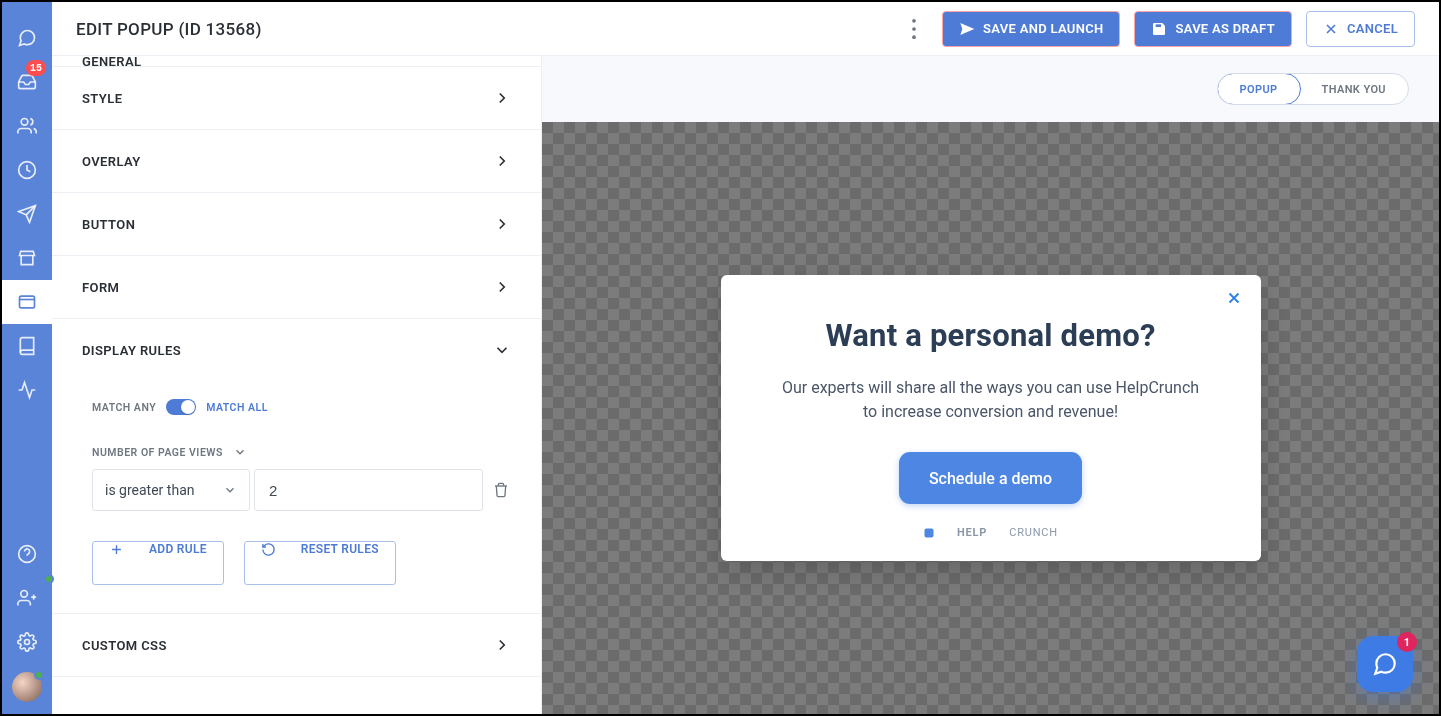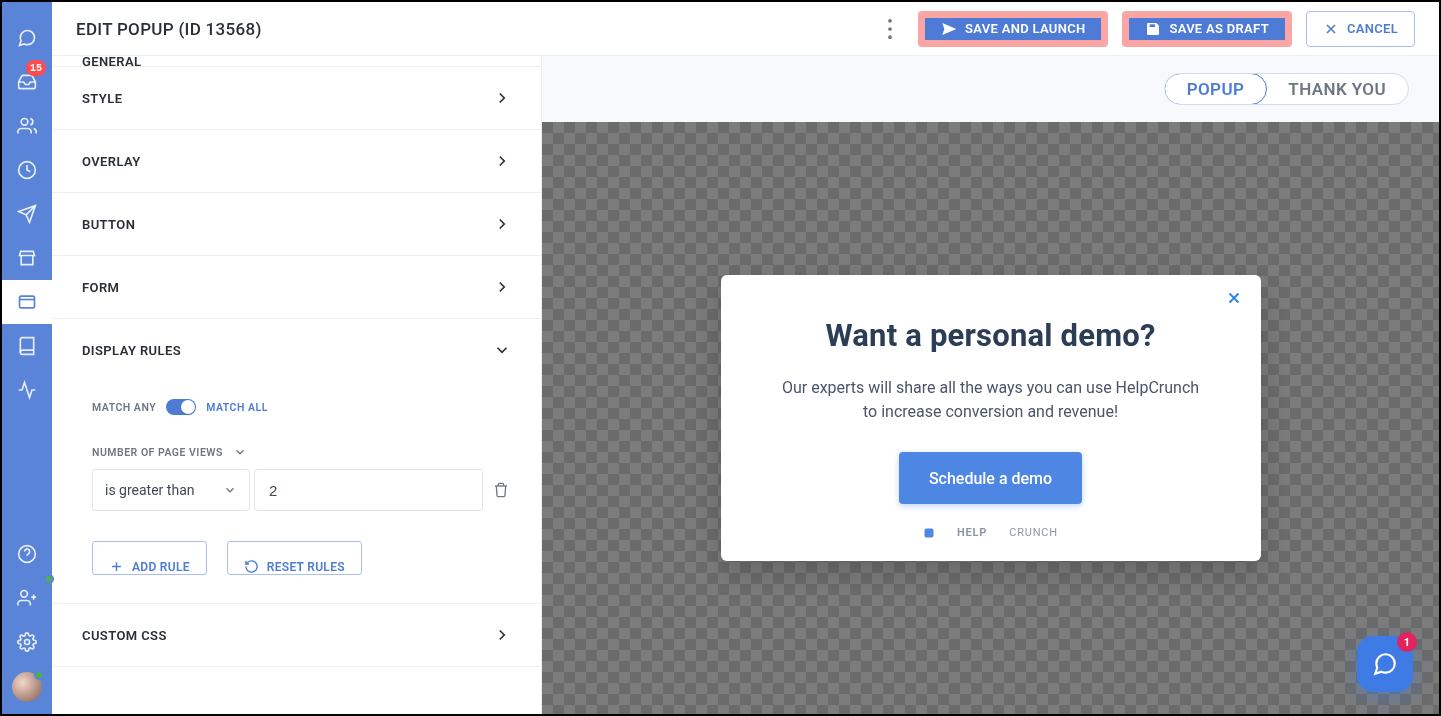--- a/index.html
+++ b/index.html
@@ -19,21 +19,21 @@
 
   
   .main { flex: 1; display: flex; flex-direction: column; min-width: 0; }
 
   
   .header { height: 54px; border-bottom: 1px solid #eceff3; display: flex; align-items: center; padding: 9px 24px; gap: 14px; }
   .header-title { font-size: 17px; font-weight: 500; color: #2a2f36; letter-spacing: 0.3px; margin-right: auto; }
   .icon-btn { width: 28px; height: 28px; display: flex; align-items: center; justify-content: center; color: #6e7781; cursor: pointer; }
   .btn { display: inline-flex; align-items: center; gap: 8px; height: 36px; padding: 0 16px; border-radius: 4px; font-size: 13px; font-weight: 600; cursor: pointer; letter-spacing: 0.3px; }
   .btn svg { width: 16px; height: 16px; }
-  .btn-primary { background: #4d7bd6; color: #fff; border: 7px solid #fca5a5; }
+  .btn-primary { background: #4d7bd6; color: #fff; border: 1px solid #fca5a5; }
   .btn-outline { background: #fff; color: #4d7bd6; border: 1px solid #a9c0ea; }
 
   
   .content { flex: 1; display: flex; min-height: 0; }
 
   
   .panel { width: 490px; border-right: 1px solid #eceff3; overflow-y: auto; }
   .section { border-bottom: 1px solid #eceff3; }
   .section-header { height: 62px; display: flex; align-items: center; padding: 0 30px; font-size: 13px; font-weight: 600; letter-spacing: 0.4px; color: #2a2f36; cursor: pointer; }
   .section-header.cut { height: 10px; overflow: hidden; }
@@ -53,43 +53,43 @@
   .mini-chev svg { width: 14px; height: 14px; }
 
   .rule-row { display: flex; align-items: center; gap: 4px; }
   .select { flex: 0 0 158px; height: 42px; border: 1px solid #dfe4ea; border-radius: 3px; display: flex; align-items: center; padding: 0 12px; font-size: 14px; color: #3f4a56; cursor: pointer; }
   .select .mini-chev { margin-left: auto; }
   .text-input { flex: 0 0 210px; height: 42px; border: 1px solid #dfe4ea; border-radius: 3px; padding: 0 14px; font-size: 15px; color: #3f4a56; outline: none; }
   .trash { width: 20px; height: 20px; color: #6e7781; display: flex; align-items: center; justify-content: center; cursor: pointer; margin-left: 4px; }
   .trash svg { width: 16px; height: 16px; }
 
   .rule-actions { display: flex; gap: 20px; margin-top: 30px; }
-  .small-btn { height: 34px; display: inline-flex; align-items: flex-end; gap: 8px; padding: 0 16px; border: 1px solid #a9c0ea; border-radius: 3px; color: #4d7bd6; font-size: 12px; font-weight: 600; letter-spacing: 0.3px; cursor: pointer; background: #fff; }
+  .small-btn { height: 44px; display: inline-flex; align-items: flex-start; gap: 25px; padding: 0 16px; border: 1px solid #a9c0ea; border-radius: 3px; color: #4d7bd6; font-size: 12px; font-weight: 600; letter-spacing: 0.3px; cursor: pointer; background: #fff; }
   .small-btn svg { width: 15px; height: 15px; }
 
   
   .preview { flex: 1; display: flex; flex-direction: column; min-width: 0; }
   .preview-top { height: 66px; background: #f7f9fc; display: flex; align-items: center; justify-content: flex-end; padding: 0 30px; }
   .seg { display: flex; border: 1px solid #d6ddea; border-radius: 18px; overflow: hidden; background: #fff; height: 32px; }
-  .seg-item { padding: 0 22px; display: flex; align-items: center; font-size: 17px; font-weight: 600; letter-spacing: 0.4px; color: #6e7781; cursor: pointer; }
+  .seg-item { padding: 0 22px; display: flex; align-items: center; font-size: 11px; font-weight: 600; letter-spacing: 0.4px; color: #6e7781; cursor: pointer; }
   .seg-item.active { color: #4d7bd6; border: 1px solid #4d7bd6; border-radius: 18px; margin: -1px; }
   .canvas { flex: 1; position: relative; background-color: #6b6b6b;
     background-image:
       linear-gradient(45deg, #7c7c7c 25%, transparent 25%, transparent 75%, #7c7c7c 75%),
       linear-gradient(45deg, #7c7c7c 25%, transparent 25%, transparent 75%, #7c7c7c 75%);
     background-size: 22px 22px;
     background-position: 0 0, 11px 11px;
     display: flex; align-items: center; justify-content: center;
   }
   .popup { background: #fff; width: 540px; border-radius: 6px; padding: 42px 54px 22px; position: relative; box-shadow: 0 10px 30px rgba(0,0,0,0.18); text-align: center; }
   .popup-close { position: absolute; top: 14px; right: 18px; color: #2f81e8; cursor: pointer; }
   .popup-close svg { width: 18px; height: 18px; }
   .popup-title { font-size: 31px; font-weight: 700; color: #2c3e56; letter-spacing: 0.2px; }
   .popup-text { font-size: 16px; color: #4a5668; margin-top: 22px; line-height: 1.5; }
-  .popup-cta { margin-top: 28px; display: inline-flex; align-items: center; justify-content: center; background: #4e86e4; color: #fff; font-size: 16px; font-weight: 500; height: 52px; padding: 0 30px; border-radius: 4px; cursor: pointer; box-shadow: 0 2px 6px rgba(78,134,228,0.35); }
+  .popup-cta { margin-top: 28px; display: inline-flex; align-items: center; justify-content: center; background: #4e86e4; color: #fff; font-size: 16px; font-weight: 500; height: 52px; padding: 0 30px; border-radius: 11px; cursor: pointer; box-shadow: 0 2px 6px rgba(78,134,228,0.35); }
   .popup-brand { margin-top: 22px; font-size: 11px; letter-spacing: 0.8px; color: #8b98a7; display: flex; align-items: center; justify-content: center; gap: 22px; }
   .popup-brand .b1 { font-weight: 700; }
 
   
   .chat-widget { position: absolute; bottom: 22px; right: 26px; width: 56px; height: 56px; border-radius: 16px; background: #3f7be5; display: flex; align-items: center; justify-content: center; color: #fff; cursor: pointer; box-shadow: 0 6px 18px rgba(63,123,229,0.4); }
   .chat-widget svg { width: 26px; height: 26px; }
   .chat-badge { position: absolute; top: -4px; right: -4px; width: 20px; height: 20px; border-radius: 50%; background: #e0245e; color: #fff; font-size: 11px; font-weight: 700; display: flex; align-items: center; justify-content: center; }
 </style>
 </head>
 <body>

